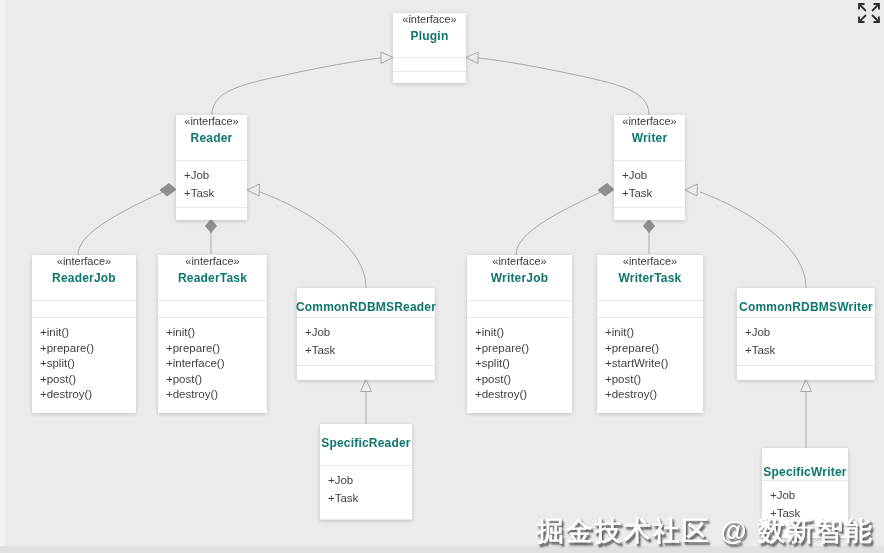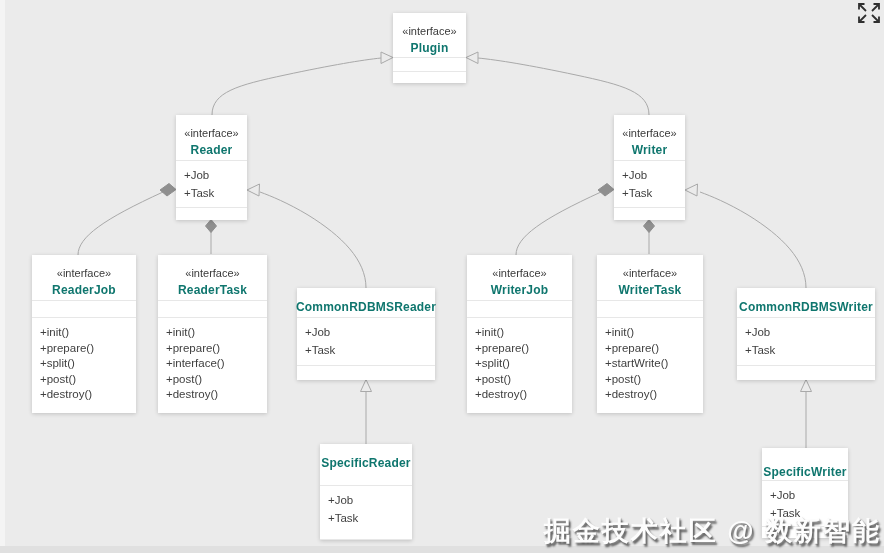--- a/index.html
+++ b/index.html
@@ -9,32 +9,32 @@
     font-family:"Liberation Sans","DejaVu Sans",sans-serif;
   }
   .edge-strip-left{position:absolute;left:0;top:0;width:5px;height:553px;background:#f4f4f4;}
   .edge-strip-bottom{position:absolute;left:0;bottom:0;width:884px;height:7px;background:#e0e0e0;}
   svg.wires{position:absolute;left:0;top:0;z-index:1;}
   .box{
     position:absolute;background:#fff;z-index:2;
     box-shadow:0 1px 4px rgba(0,0,0,.18);
     display:flex;flex-direction:column;box-sizing:border-box;
   }
-  .head{text-align:center;padding-top:12px;box-sizing:border-box;}
+  .head{text-align:center;padding-top:0;box-sizing:border-box;}
   .head .stereo{display:block;font-size:11px;color:#3a3a3a;}
   .head .cname{display:block;font-size:12px;font-weight:bold;color:#0f766e;margin-top:4px;letter-spacing:.2px;}
   .head.single{display:flex;align-items:center;justify-content:center;padding-top:8px;}
   .sect{border-top:1px solid #e7e7e7;box-sizing:border-box;}
   .sect.fill{flex:1 1 auto;}
   .rows{padding:5px 0 0 8px;font-size:11.5px;color:#3f3f3f;}
   .rows.attrs .row{line-height:18px;}
   .rows.methods{padding-top:7px;}
   .rows.methods .row{line-height:15.5px;}
   .watermark{
-    position:absolute;right:3px;bottom:4px;z-index:5;
+    position:absolute;right:10px;bottom:4px;z-index:5;
     font-size:27px;font-weight:bold;color:#fdfdfd;letter-spacing:2px;
     text-shadow:2px 3px 2px rgba(95,95,95,.95), 1px 1px 1px rgba(120,120,120,.6);
     white-space:nowrap;
   }
   .fs-btn{position:absolute;left:855px;top:2px;width:28px;height:22px;z-index:6;cursor:pointer;}
 </style>
 </head>
 <body>
 
 <div class="edge-strip-left"></div>
@@ -205,21 +205,21 @@
   </div>
   <div class="sect" style="height:48px;">
     <div class="rows attrs">
       <div class="row">+Job</div>
       <div class="row">+Task</div>
     </div>
   </div>
   <div class="sect fill"></div>
 </div>
 
-<div class="box" style="left:320px;top:444px;width:92px;height:96px;gap:12px;">
+<div class="box" style="left:320px;top:424px;width:92px;height:96px;gap:12px;">
   <div class="head single" style="height:33px;">
     <span class="cname" style="margin-top:0;">SpecificReader</span>
   </div>
   <div class="sect" style="height:46px;">
     <div class="rows attrs">
       <div class="row">+Job</div>
       <div class="row">+Task</div>
     </div>
   </div>
   <div class="sect fill"></div>

